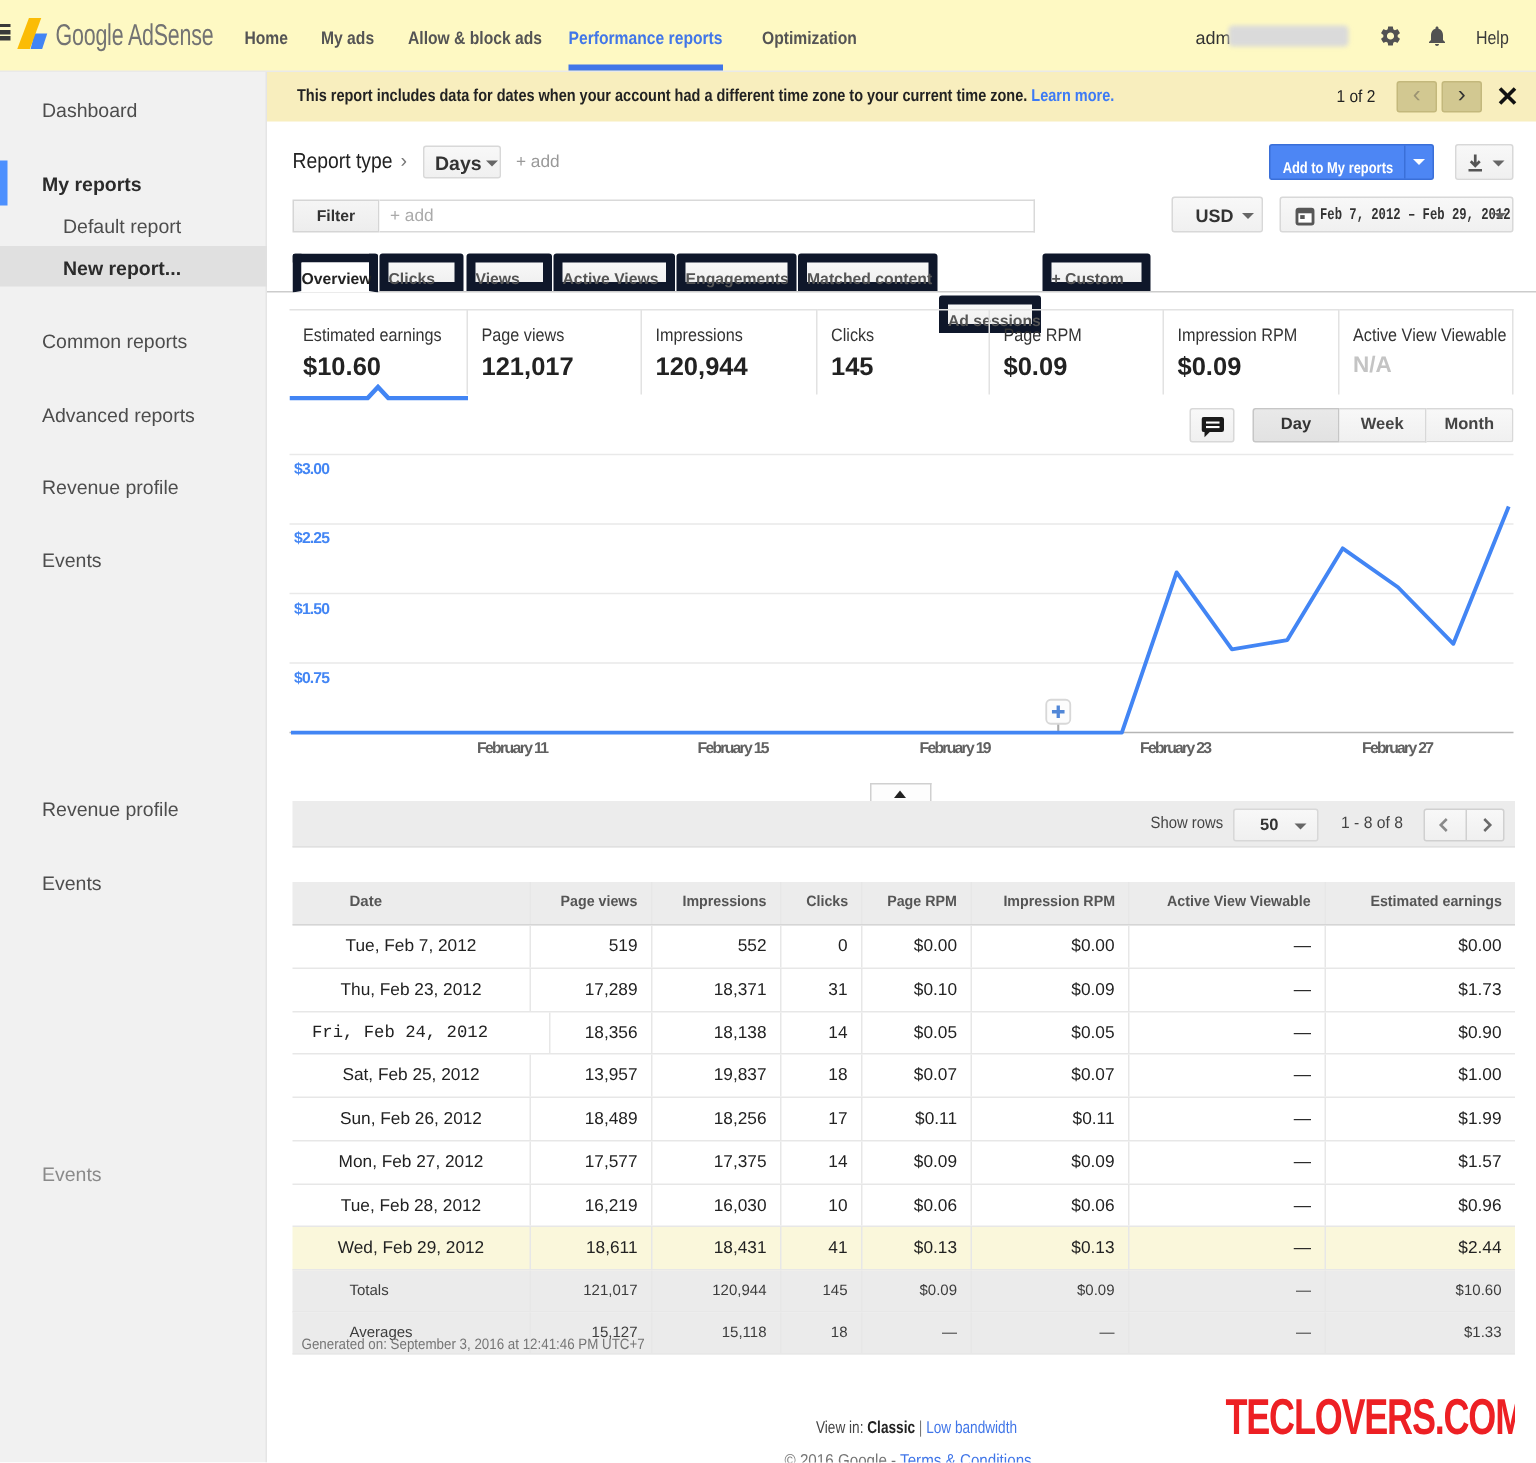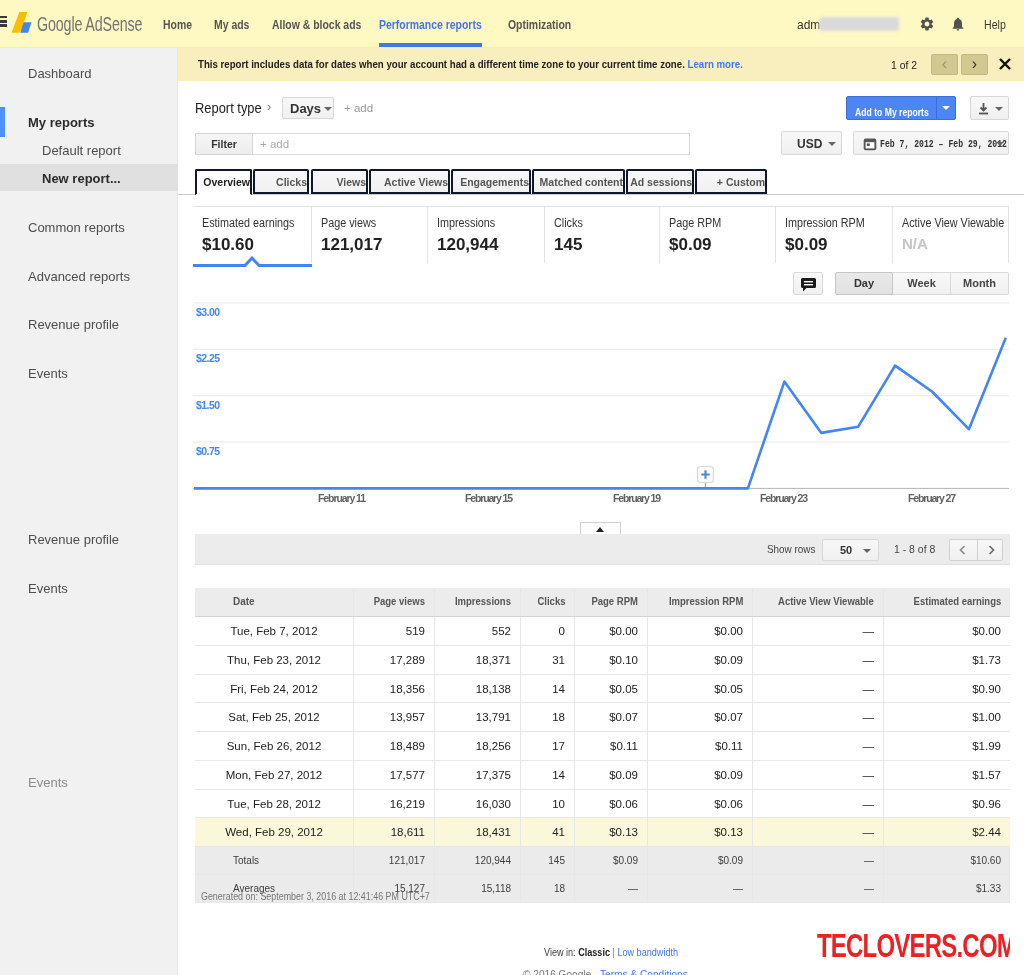--- a/index.html
+++ b/index.html
@@ -20,21 +20,21 @@
 .bbtn { position:absolute; top:6px; width:27px; height:21px; background:#d2c891; border:1px solid #c3b87c; border-radius:2px; text-align:center; line-height:17px; font-size:16px; }
 
 #sidebar { position:absolute; left:0; top:48px; width:178px; height:927px; background:#f1f1f1; border-right:1px solid #e5e5e5; }
 .sitem { position:absolute; left:28px; font-size:13px; color:#4d4d4d; white-space:nowrap; }
 .sub { left:42px; }
 .sbold { font-weight:bold; color:#2b2b2b; }
 
 .gbtn { position:absolute; background:linear-gradient(#f8f8f8,#f0f0f0); border:1px solid #d8d8d8; border-radius:2px; color:#444; }
 .caret { position:absolute; width:0; height:0; border-left:4px solid transparent; border-right:4px solid transparent; border-top:4px solid #666; }
 
-.tab { position:absolute; top:169px; height:25px; background:linear-gradient(#f8f8f8,#f0f0f0); border:2px solid #0f172a; border-radius:2px 2px 0 0; font-size:10.5px; font-weight:bold; color:#555; text-align:right; line-height:23px; white-space:nowrap; }
+.tab { position:absolute; top:169px; height:25px; background:linear-gradient(#f8f8f8,#f0f0f0); border:6px solid #0f172a; border-radius:2px 2px 0 0; font-size:10.5px; font-weight:bold; color:#555; text-align:left; line-height:23px; white-space:nowrap; }
 #tabline { position:absolute; left:178px; top:194px; width:846px; height:1px; background:#ccc; }
 .tabactive { background:#fff; border-bottom:1px solid #fff; height:26px; color:#222; z-index:2; }
 
 .card { position:absolute; top:206px; height:57px; border-top:1px solid #e2e2e2; border-right:1px solid #e2e2e2; }
 .card .lb { position:absolute; left:9px; top:9px; font-size:12px; color:#333; white-space:nowrap; transform:scaleX(0.9); transform-origin:left top; }
 .card .vl { position:absolute; left:9px; top:28px; font-size:17px; font-weight:bold; color:#222; white-space:nowrap; }
 
 #tbl { position:absolute; left:195px; top:534px; width:815px; }
 .trow { position:relative; width:815px; border-bottom:1px solid #e7e7e7;padding-left:17px; }
 .cell { position:absolute; top:0; height:100%; border-right:1px solid #e7e7e7; font-size:11.5px; color:#222; }
@@ -138,21 +138,21 @@
   <div class="caret" style="left:142px; top:10px;"></div>
 </div>
 
 <div id="tabline"></div>
 <div class="tab tabactive" style="left:195px; width:57px;">Overview</div>
 <div class="tab" style="left:253px; width:56px;">Clicks</div>
 <div class="tab" style="left:311px; width:57px;">Views</div>
 <div class="tab" style="left:369px; width:81px;">Active Views</div>
 <div class="tab" style="left:451px; width:80px;">Engagements</div>
 <div class="tab" style="left:532px; width:93px;">Matched content</div>
-<div class="tab" style="left:626px; width:68px;">Ad sessions</div>
+<div class="tab" style="left:626px; width:68px;margin-top:28px;">Ad sessions</div>
 <div class="tab" style="left:695px; width:72px;">+ Custom</div>
 
 <div class="card" style="left:193px; width:119px;">
     <div class="lb">Estimated earnings</div>
     <div class="vl">$10.60</div>
   </div>
 <div class="card" style="left:312px; width:116px;">
     <div class="lb">Page views</div>
     <div class="vl">121,017</div>
   </div>
@@ -260,33 +260,33 @@
       <div class="cell" style="left:0px; width:159px; text-align:center; line-height:28px;">Thu, Feb 23, 2012</div>
       <div class="cell num" style="left:159px; width:81px; line-height:28px;">17,289</div>
       <div class="cell num" style="left:240px; width:86px; line-height:28px;">18,371</div>
       <div class="cell num" style="left:326px; width:54px; line-height:28px;">31</div>
       <div class="cell num" style="left:380px; width:73px; line-height:28px;">$0.10</div>
       <div class="cell num" style="left:453px; width:105px; line-height:28px;">$0.09</div>
       <div class="cell num" style="left:558px; width:131px; line-height:28px;">—</div>
       <div class="cell num" style="left:689px; width:126px; line-height:28px;">$1.73</div>
     </div>
 <div class="trow" style="height:28.75px;">
-      <div class="cell" style="left:0px; width:159px; text-align:center; line-height:28px;">Fri, Feb 24, 2012</div>
+      <div class="cell" style="left:13px; width:159px; text-align:left; line-height:28px;font-family:Liberation Mono, monospace;">Fri, Feb 24, 2012</div>
       <div class="cell num" style="left:159px; width:81px; line-height:28px;">18,356</div>
       <div class="cell num" style="left:240px; width:86px; line-height:28px;">18,138</div>
       <div class="cell num" style="left:326px; width:54px; line-height:28px;">14</div>
       <div class="cell num" style="left:380px; width:73px; line-height:28px;">$0.05</div>
       <div class="cell num" style="left:453px; width:105px; line-height:28px;">$0.05</div>
       <div class="cell num" style="left:558px; width:131px; line-height:28px;">—</div>
       <div class="cell num" style="left:689px; width:126px; line-height:28px;">$0.90</div>
     </div>
 <div class="trow" style="height:28.75px;">
       <div class="cell" style="left:0px; width:159px; text-align:center; line-height:28px;">Sat, Feb 25, 2012</div>
       <div class="cell num" style="left:159px; width:81px; line-height:28px;">13,957</div>
-      <div class="cell num" style="left:240px; width:86px; line-height:28px;">13,791</div>
+      <div class="cell num" style="left:240px; width:86px; line-height:28px;">19,837</div>
       <div class="cell num" style="left:326px; width:54px; line-height:28px;">18</div>
       <div class="cell num" style="left:380px; width:73px; line-height:28px;">$0.07</div>
       <div class="cell num" style="left:453px; width:105px; line-height:28px;">$0.07</div>
       <div class="cell num" style="left:558px; width:131px; line-height:28px;">—</div>
       <div class="cell num" style="left:689px; width:126px; line-height:28px;">$1.00</div>
     </div>
 <div class="trow" style="height:28.75px;">
       <div class="cell" style="left:0px; width:159px; text-align:center; line-height:28px;">Sun, Feb 26, 2012</div>
       <div class="cell num" style="left:159px; width:81px; line-height:28px;">18,489</div>
       <div class="cell num" style="left:240px; width:86px; line-height:28px;">18,256</div>

